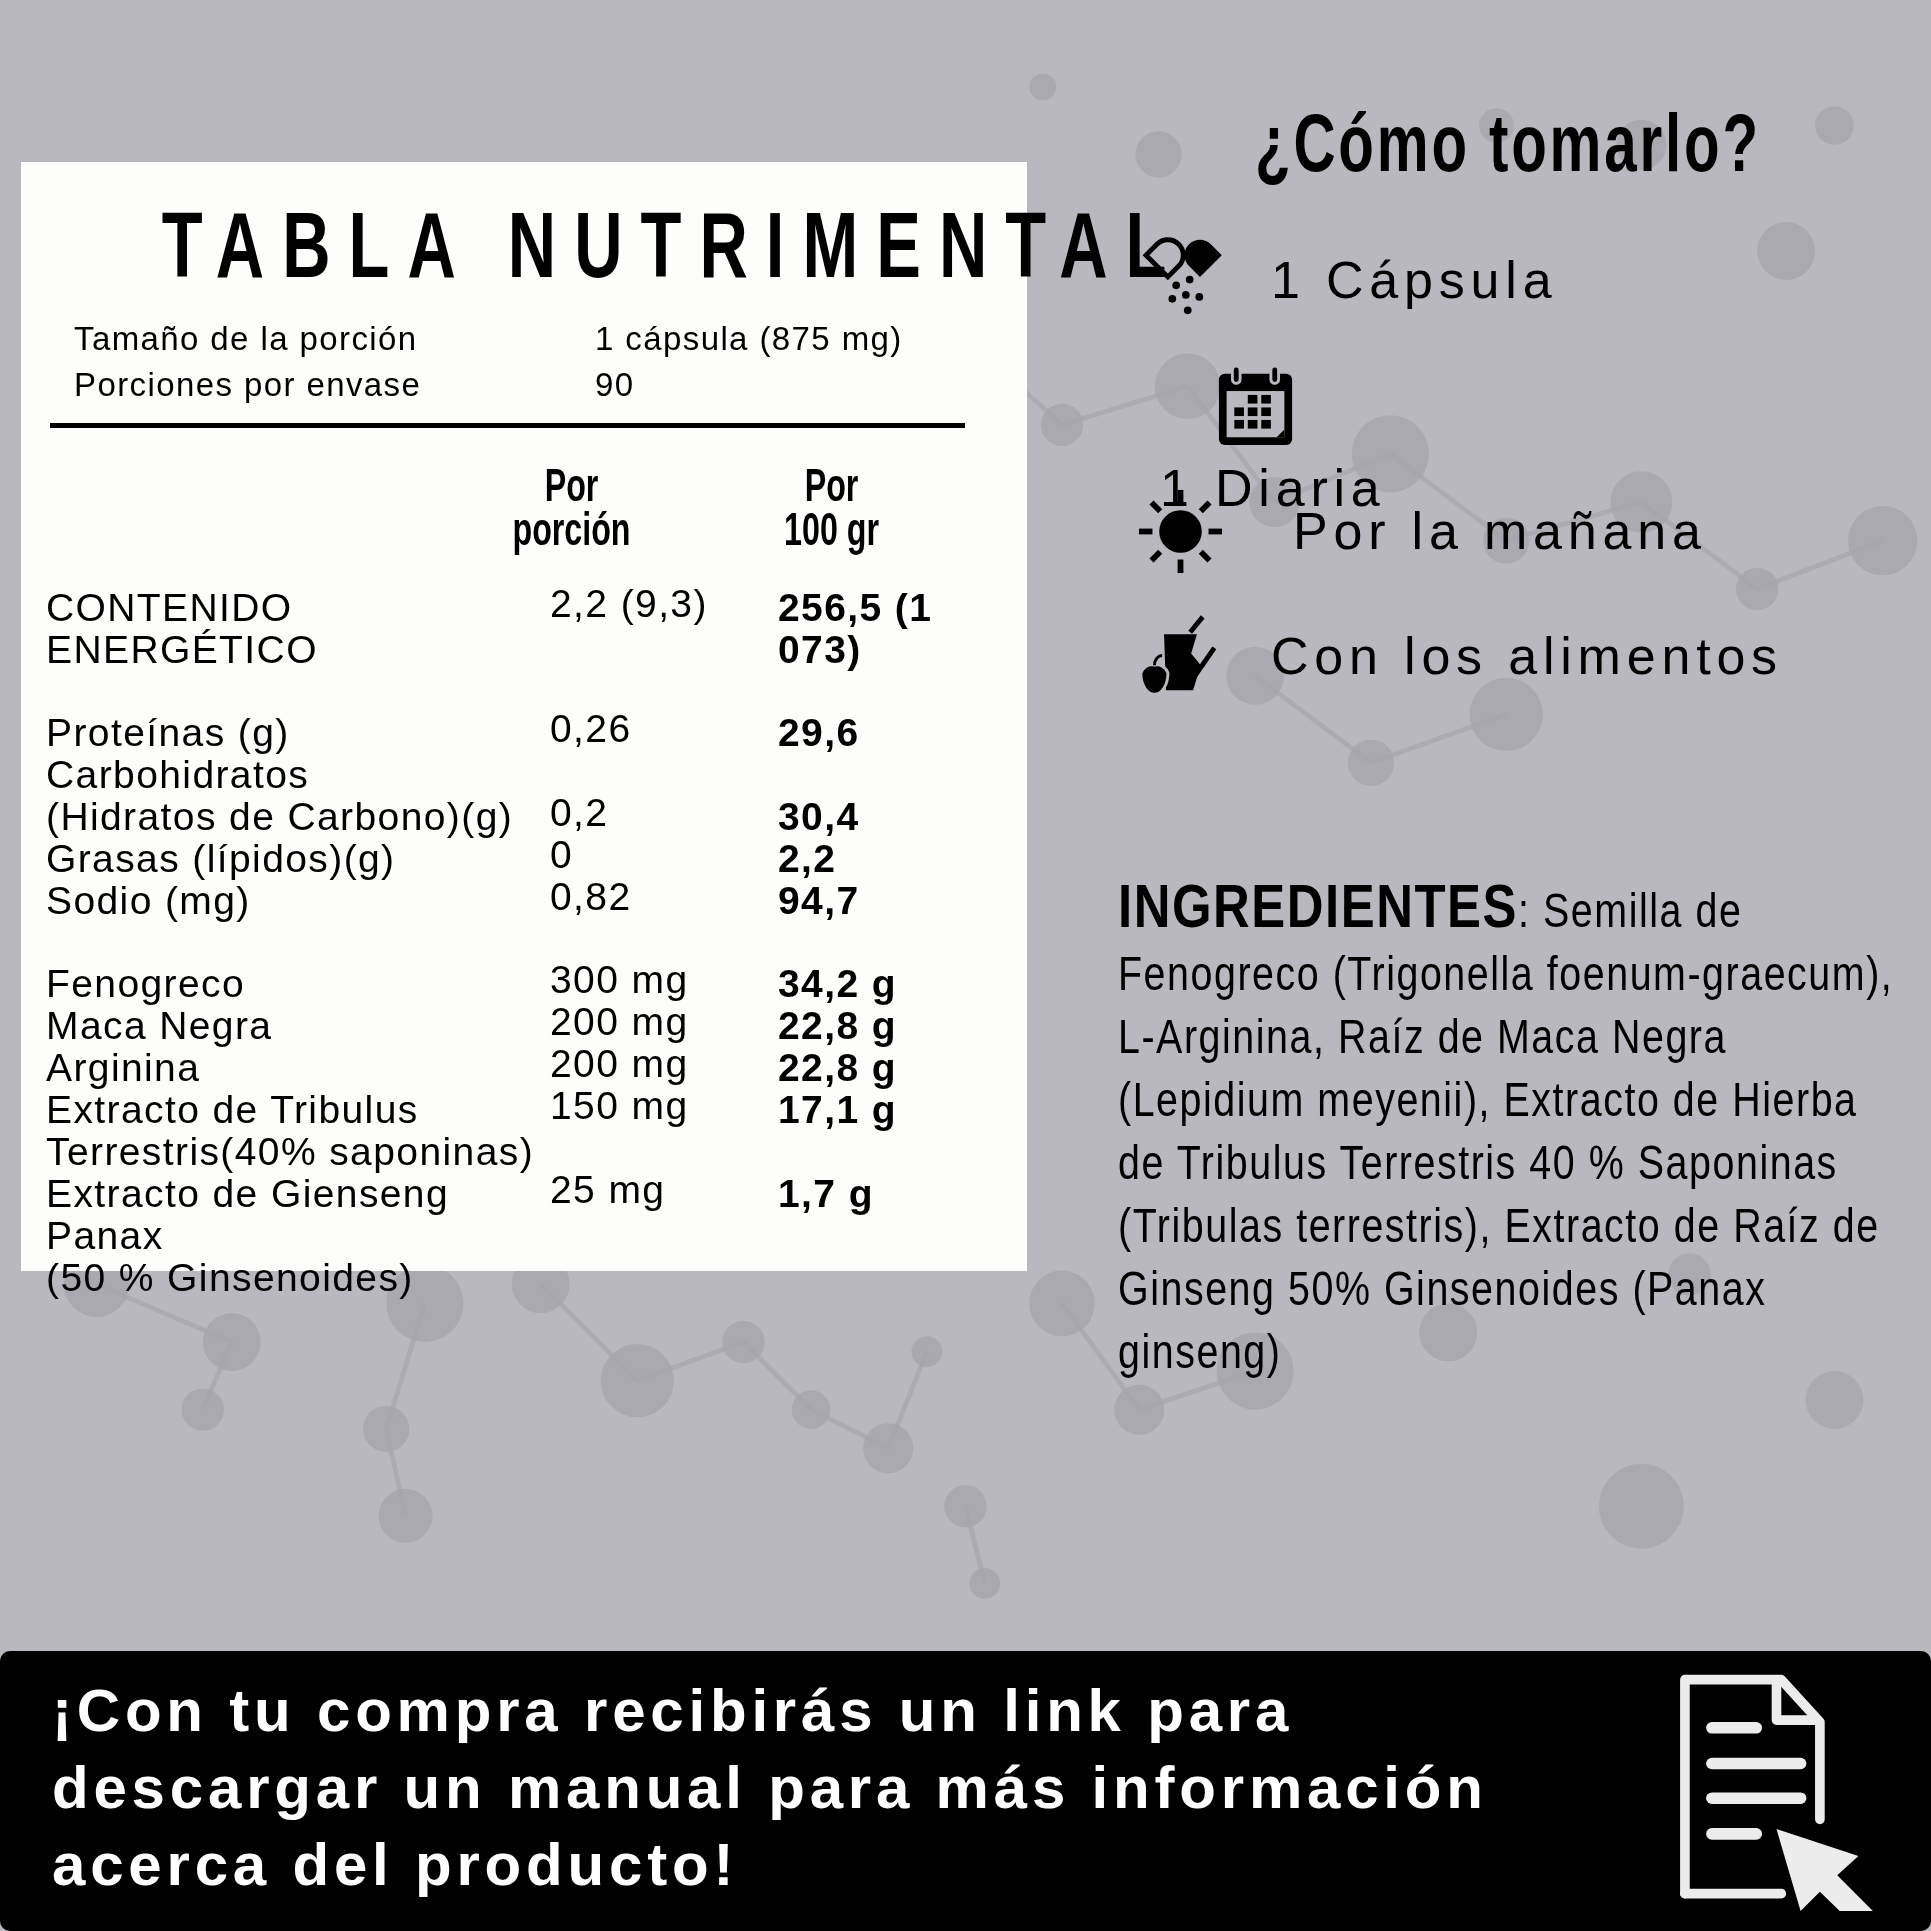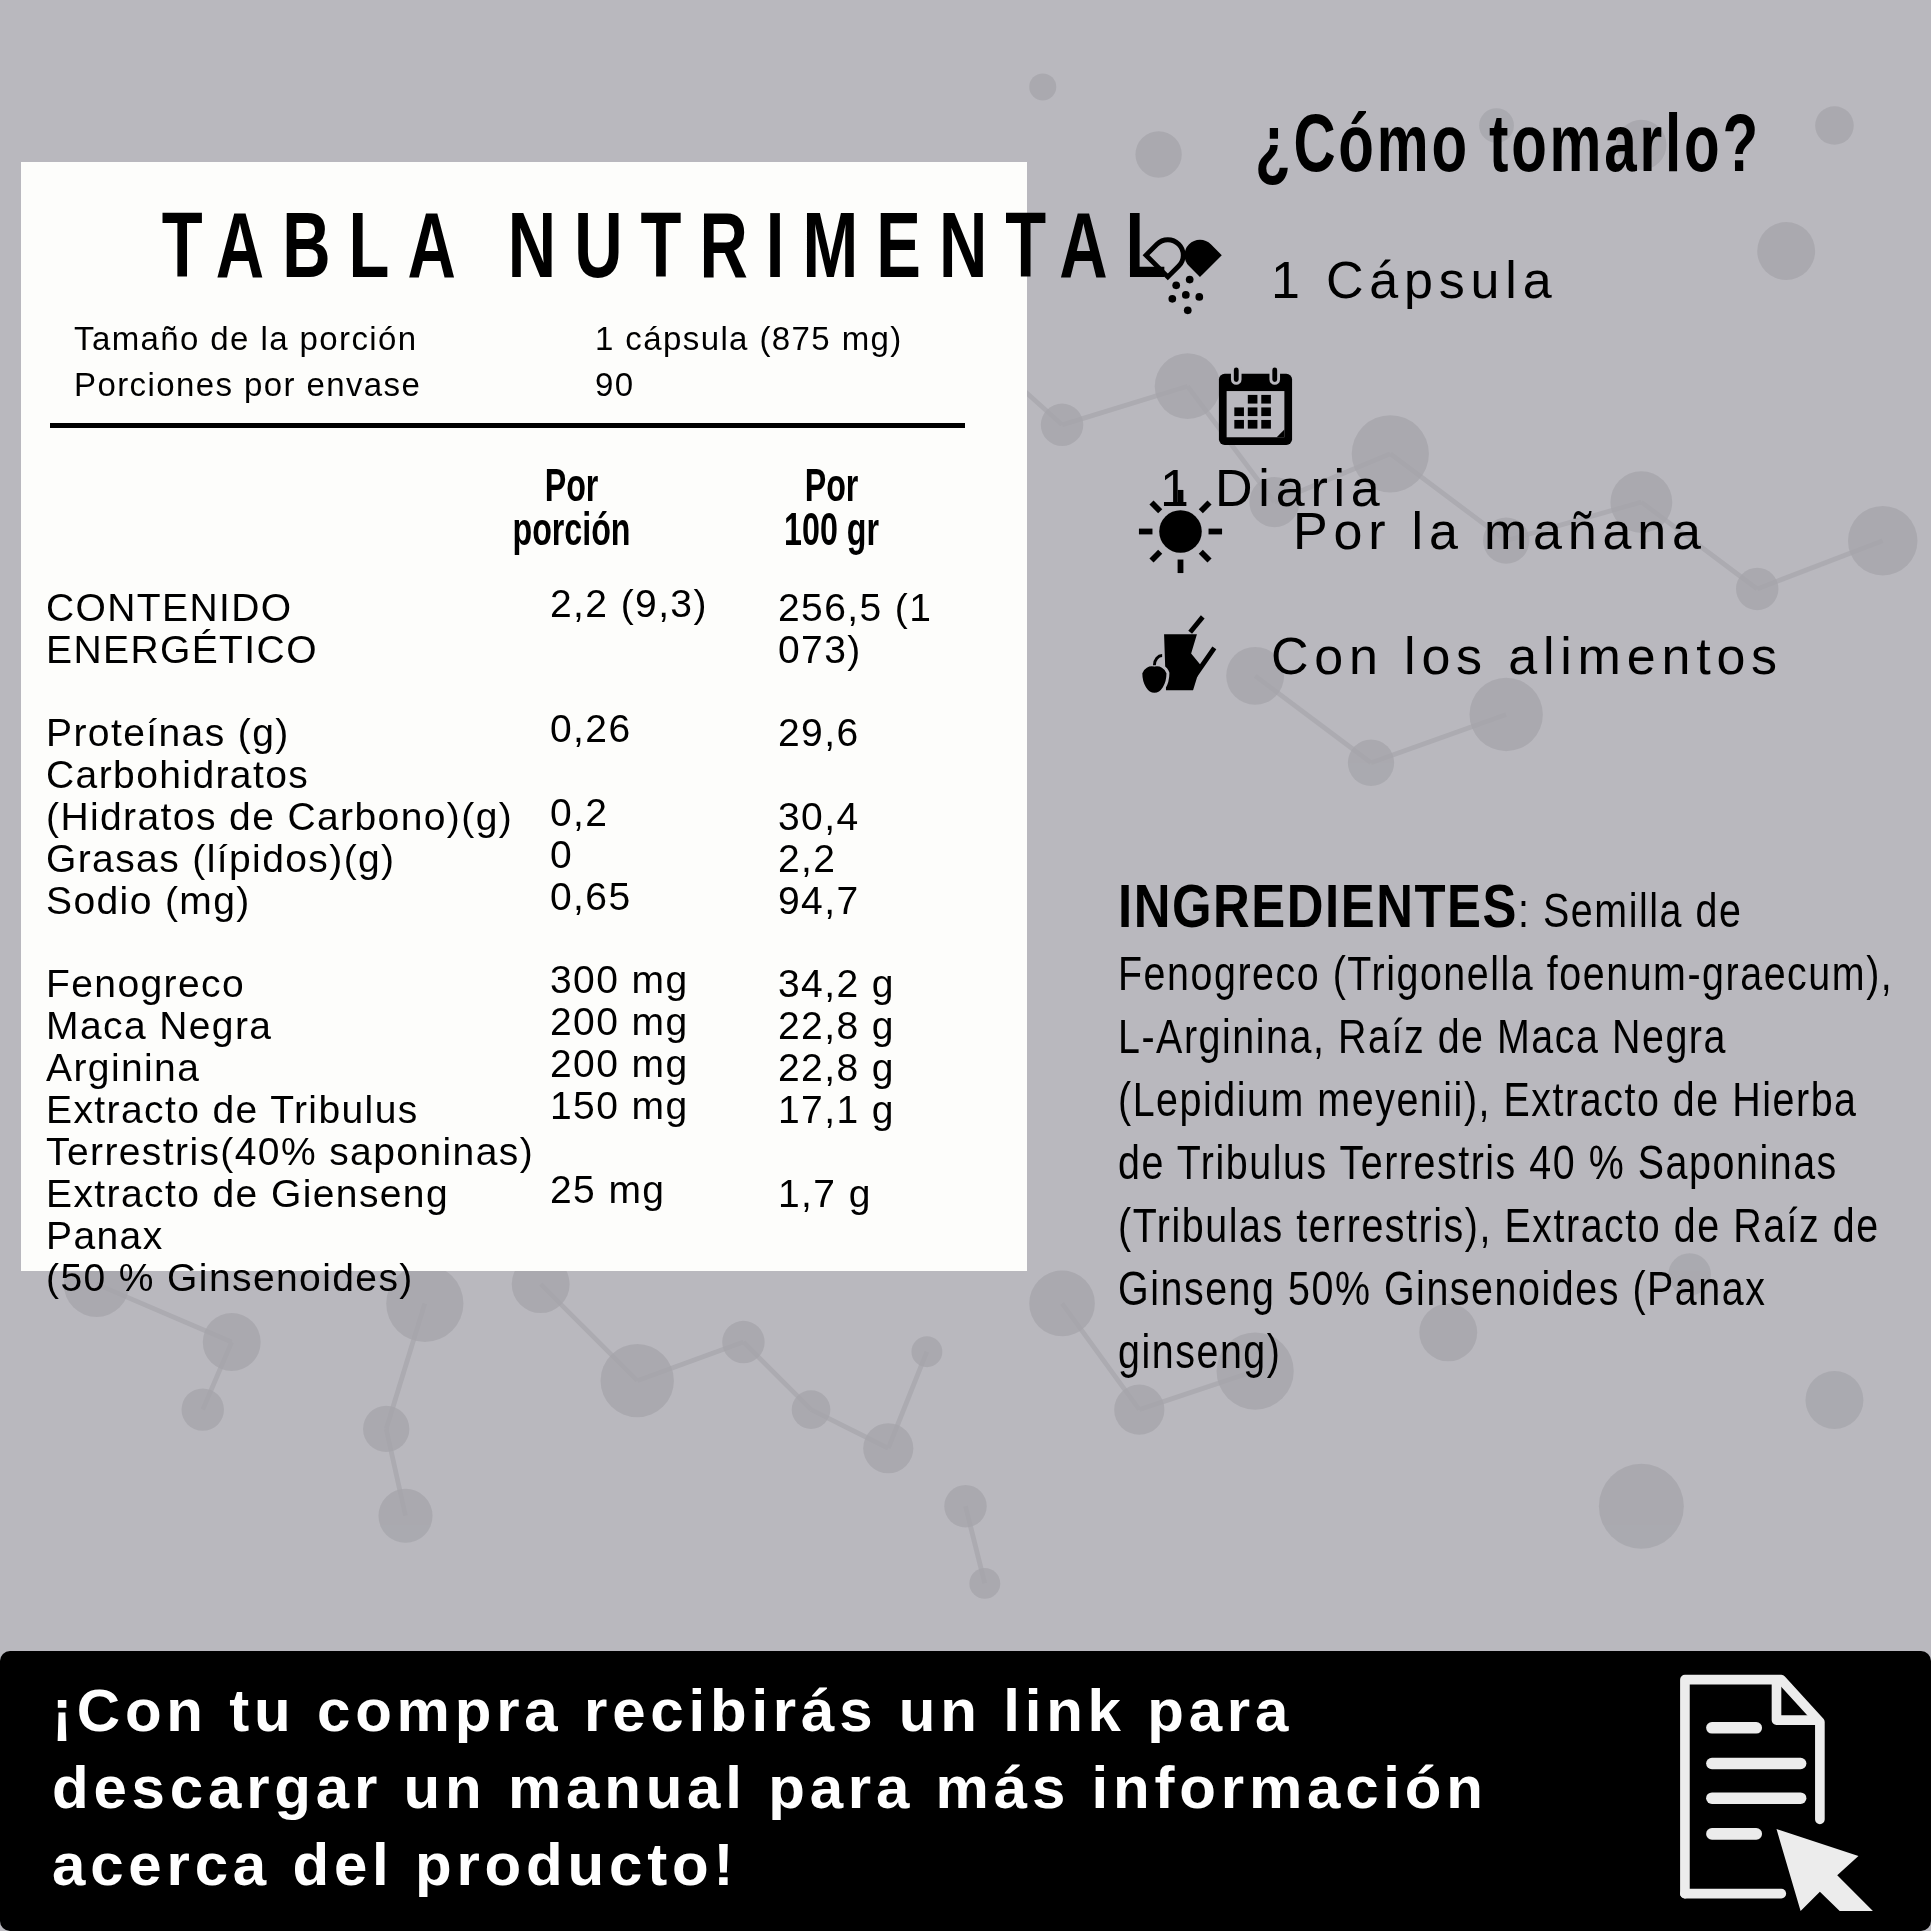--- a/index.html
+++ b/index.html
@@ -30,21 +30,21 @@
   .col-head {
     position: absolute; top: 301px; text-align: center; font-weight: 700;
     font-size: 46px; line-height: 44px; transform: scaleX(0.7); transform-origin: center;
   }
   .col-head.c1 { left: 454px; width: 193px; }
   .col-head.c2 { left: 714px; width: 193px; }
   .ntable { position: absolute; left: 25px; top: 425px; width: 975px; font-size: 39px; letter-spacing: 1.4px; }
   .nrow { display: flex; line-height: 42px; }
   .nrow .n { width: 504px; }
   .nrow .v1 { width: 228px; position: relative; top: -3.9px; }
-  .nrow .v2 { width: 243px; }
+  .nrow .v2 { width: 243px; font-weight: bold; }
   .gap1 { height: 41px; }
   .gap2 { height: 41px; }
 
   .how-title {
     position: absolute; left: 1255px; top: 97px; width: 579px;
     font-weight: 700; font-size: 81px; letter-spacing: 3.9px;
     transform: scaleX(0.72); transform-origin: left center; white-space: nowrap; z-index: 1;
   }
   .how-item { position: absolute; left: 1125px; display: flex; align-items: center; z-index: 1; }
   .how-item .ic { width: 111px; height: 106px; display: flex; align-items: center; justify-content: center; }
@@ -184,21 +184,21 @@
       <span class="v1">0,2</span>
       <span class="v2">30,4</span>
     </div>
     <div class="nrow">
       <span class="n">Grasas (lípidos)(g)</span>
       <span class="v1">0</span>
       <span class="v2">2,2</span>
     </div>
     <div class="nrow">
       <span class="n">Sodio (mg)</span>
-      <span class="v1">0,65</span>
+      <span class="v1">0,82</span>
       <span class="v2">94,7</span>
     </div>
     <div class="gap2"></div>
     <div class="nrow">
       <span class="n">Fenogreco</span>
       <span class="v1">300 mg</span>
       <span class="v2">34,2 g</span>
     </div>
     <div class="nrow">
       <span class="n">Maca Negra</span>

